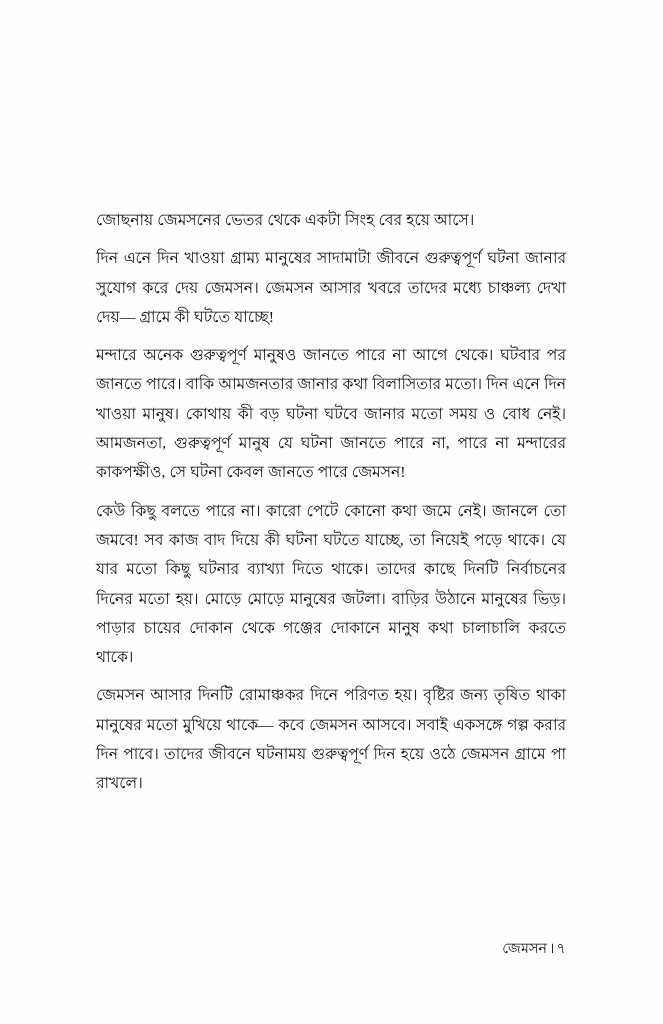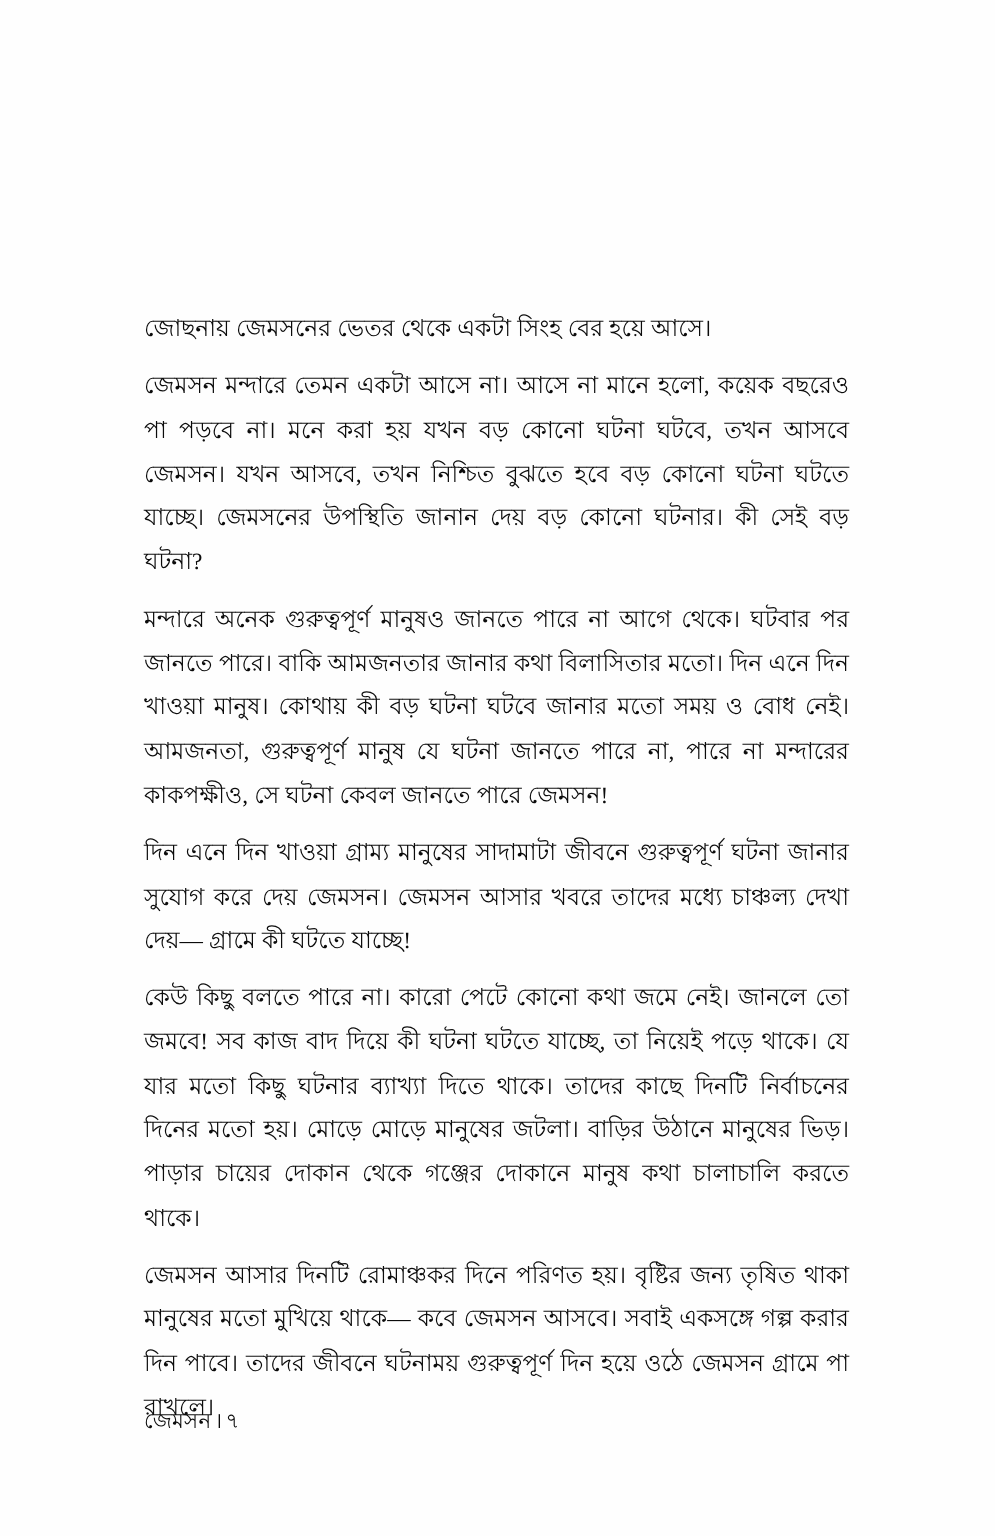--- a/index.html
+++ b/index.html
@@ -44,40 +44,40 @@
     -webkit-font-smoothing: antialiased;
   }
   .para:last-child {
     margin-bottom: 0;
   }
   .footer {
     position: absolute;
     left: 96px;
     top: 938px;
     width: 470px;
+    text-align: right;
     font-size: 14.2px;
     line-height: 20px;
     color: #0b0b0b;
     letter-spacing: 0.2px;
     font-family: "Liberation Serif", "DejaVu Serif", serif;
   }
   .footer .sep {
     padding: 0 2px;
   }
 </style>
 </head>
 <body>
 
 <div class="page">
 
   <div class="text-block">
     <p class="para">জোছনায় জেমসনের ভেতর থেকে একটা সিংহ বের হয়ে আসে।</p>
-    <p class="para">জেমসন মন্দারে তেমন একটা আসে না। আসে না মানে হলো, কয়েক বছরেও পা পড়বে না। মনে করা হয় যখন বড় কোনো ঘটনা ঘটবে, তখন আসবে জেমসন। যখন আসবে, তখন নিশ্চিত বুঝতে হবে বড় কোনো ঘটনা ঘটতে যাচ্ছে। জেমসনের উপস্থিতি জানান দেয় বড় কোনো ঘটনার। কী সেই বড় ঘটনা?</p>
+    <p class="para">দিন এনে দিন খাওয়া গ্রাম্য মানুষের সাদামাটা জীবনে গুরুত্বপূর্ণ ঘটনা জানার সুযোগ করে দেয় জেমসন। জেমসন আসার খবরে তাদের মধ্যে চাঞ্চল্য দেখা দেয়— গ্রামে কী ঘটতে যাচ্ছে!</p>
     <p class="para">মন্দারে অনেক গুরুত্বপূর্ণ মানুষও জানতে পারে না আগে থেকে। ঘটবার পর জানতে পারে। বাকি আমজনতার জানার কথা বিলাসিতার মতো। দিন এনে দিন খাওয়া মানুষ। কোথায় কী বড় ঘটনা ঘটবে জানার মতো সময় ও বোধ নেই। আমজনতা, গুরুত্বপূর্ণ মানুষ যে ঘটনা জানতে পারে না, পারে না মন্দারের কাকপক্ষীও, সে ঘটনা কেবল জানতে পারে জেমসন!</p>
-    <p class="para">দিন এনে দিন খাওয়া গ্রাম্য মানুষের সাদামাটা জীবনে গুরুত্বপূর্ণ ঘটনা জানার সুযোগ করে দেয় জেমসন। জেমসন আসার খবরে তাদের মধ্যে চাঞ্চল্য দেখা দেয়— গ্রামে কী ঘটতে যাচ্ছে!</p>
     <p class="para">কেউ কিছু বলতে পারে না। কারো পেটে কোনো কথা জমে নেই। জানলে তো জমবে! সব কাজ বাদ দিয়ে কী ঘটনা ঘটতে যাচ্ছে, তা নিয়েই পড়ে থাকে। যে যার মতো কিছু ঘটনার ব্যাখ্যা দিতে থাকে। তাদের কাছে দিনটি নির্বাচনের দিনের মতো হয়। মোড়ে মোড়ে মানুষের জটলা। বাড়ির উঠানে মানুষের ভিড়। পাড়ার চায়ের দোকান থেকে গঞ্জের দোকানে মানুষ কথা চালাচালি করতে থাকে।</p>
     <p class="para">জেমসন আসার দিনটি রোমাঞ্চকর দিনে পরিণত হয়। বৃষ্টির জন্য তৃষিত থাকা মানুষের মতো মুখিয়ে থাকে— কবে জেমসন আসবে। সবাই একসঙ্গে গল্প করার দিন পাবে। তাদের জীবনে ঘটনাময় গুরুত্বপূর্ণ দিন হয়ে ওঠে জেমসন গ্রামে পা রাখলে।</p>
   </div>
 
   <div class="footer">
     <span>জেমসন</span><span class="sep">।</span><span>৭</span>
   </div>
 
 </div>
 

